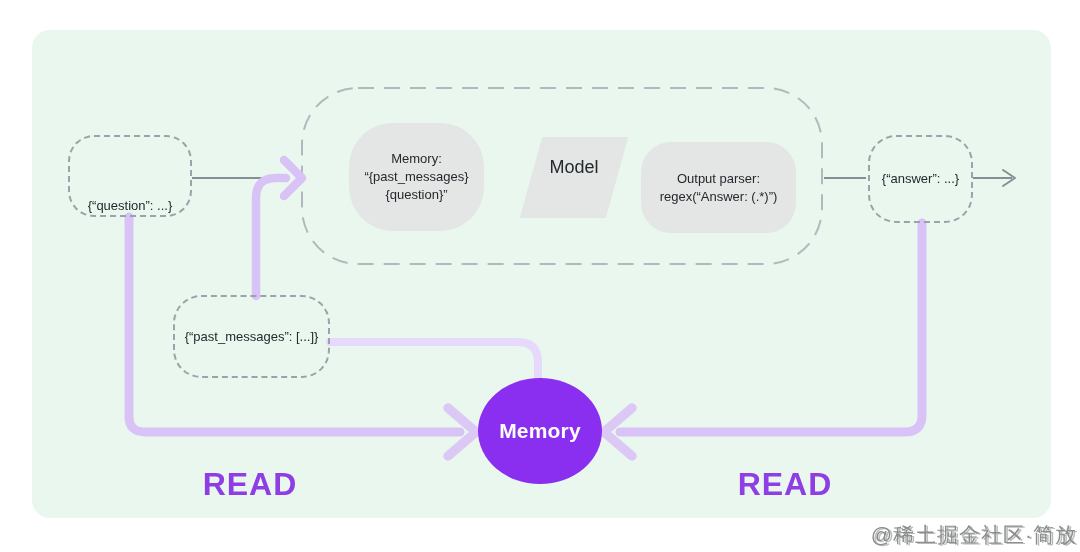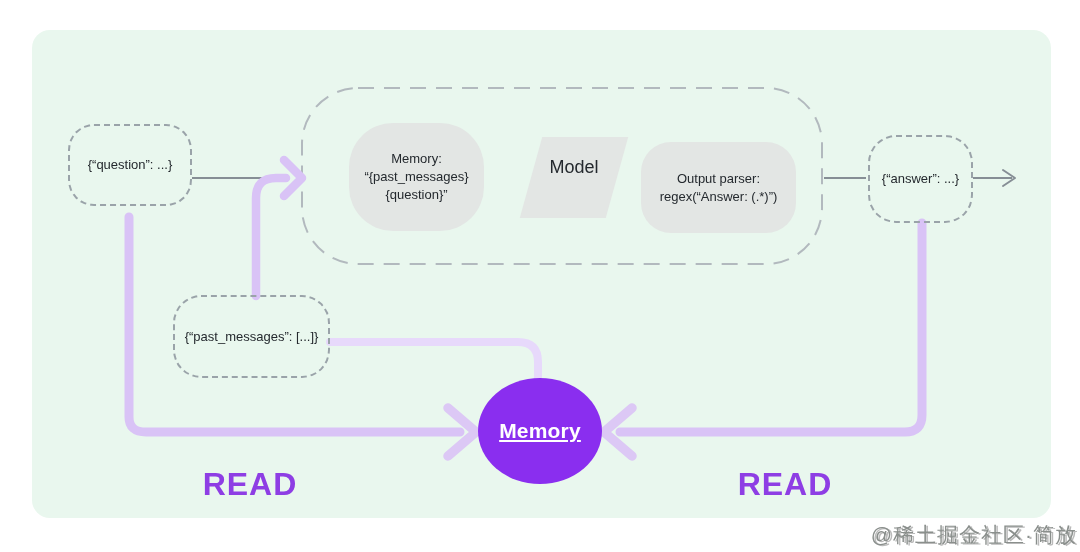--- a/index.html
+++ b/index.html
@@ -16,21 +16,21 @@
   svg.wires{position:absolute;left:0;top:0;width:1080px;height:552px;}
 
   .node{
     position:absolute;display:flex;align-items:center;justify-content:center;
     text-align:center;font-size:13px;line-height:18px;color:#24292e;
     box-sizing:border-box;
   }
   .dashed{
     border:2px dashed #9aa3a9;background:transparent;
   }
-  .q-node{left:68px;top:124px;width:124px;height:82px;border-radius:26px;}
+  .q-node{left:68px;top:135px;width:124px;height:82px;border-radius:26px;align-items:flex-end;}
   .a-node{left:868px;top:135px;width:105px;height:88px;border-radius:28px;}
   .pm-node{left:173px;top:295px;width:157px;height:83px;border-radius:28px;}
 
   .pill{background:#e3e6e4;}
   .prompt-node{left:349px;top:123px;width:135px;height:108px;border-radius:44px;}
   .parser-node{left:641px;top:142px;width:155px;height:91px;border-radius:30px;}
 
   .model-shape{
     position:absolute;left:531px;top:137px;width:86px;height:81px;
     background:#e3e6e4;transform:skewX(-15.5deg);
@@ -38,21 +38,21 @@
   .model-label{
     position:absolute;left:531px;top:127px;width:86px;height:81px;
     display:flex;align-items:center;justify-content:center;
     font-size:18px;color:#24292e;
   }
 
   .memory{
     position:absolute;left:478px;top:378px;width:124px;height:106px;
     background:#8a2eef;border-radius:50%;
     display:flex;align-items:center;justify-content:center;
-    color:#ffffff;font-size:21px;font-weight:bold;letter-spacing:.2px;text-decoration:underline;
+    color:#ffffff;font-size:21px;font-weight:bold;letter-spacing:.2px;
   }
 
   .flow-label{
     position:absolute;font-size:32px;font-weight:700;color:#8e3ee4;
     letter-spacing:1px;
   }
   .read-label{left:200px;top:466px;width:100px;text-align:center;}
   .write-label{left:735px;top:466px;width:100px;text-align:center;}
 
   .watermark{

